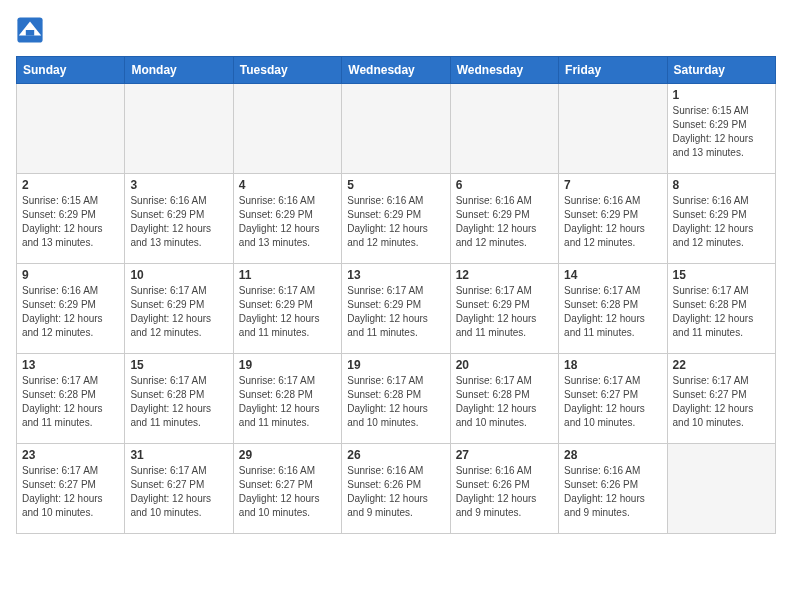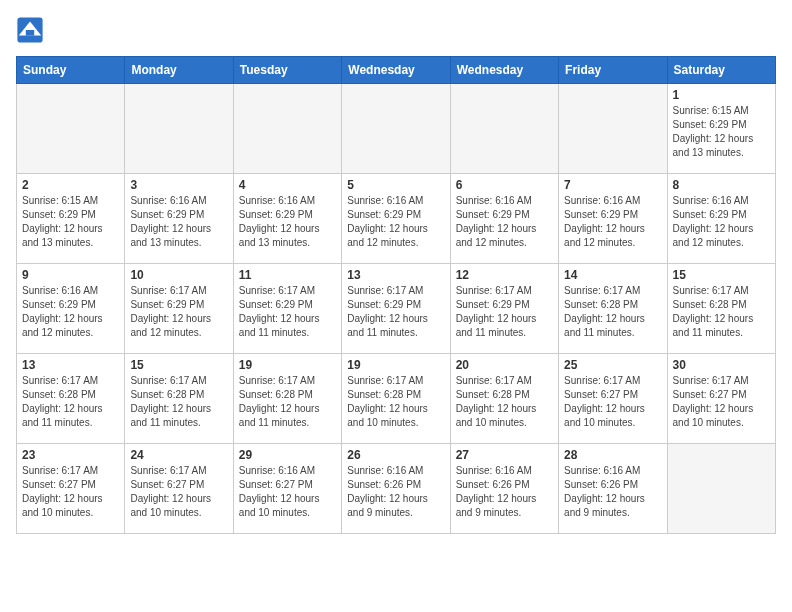--- a/index.html
+++ b/index.html
@@ -267,44 +267,44 @@
 and 10 minutes.</div>
         </td>
         <td>
           <span class="day-num">20</span>
           <div class="day-info" style="white-space: pre-line;">Sunrise: 6:17 AM
 Sunset: 6:28 PM
 Daylight: 12 hours
 and 10 minutes.</div>
         </td>
         <td>
-          <span class="day-num">25</span>
-          <div class="day-info" style="white-space: pre-line;">Sunrise: 6:17 AM
-Sunset: 6:27 PM
-Daylight: 12 hours
-and 10 minutes.</div>
-        </td>
-        <td>
-          <span class="day-num">30</span>
+          <span class="day-num">18</span>
+          <div class="day-info" style="white-space: pre-line;">Sunrise: 6:17 AM
+Sunset: 6:27 PM
+Daylight: 12 hours
+and 10 minutes.</div>
+        </td>
+        <td>
+          <span class="day-num">22</span>
           <div class="day-info" style="white-space: pre-line;">Sunrise: 6:17 AM
 Sunset: 6:27 PM
 Daylight: 12 hours
 and 10 minutes.</div>
         </td>
       </tr>
       <tr>
         <td>
           <span class="day-num">23</span>
           <div class="day-info" style="white-space: pre-line;">Sunrise: 6:17 AM
 Sunset: 6:27 PM
 Daylight: 12 hours
 and 10 minutes.</div>
         </td>
         <td>
-          <span class="day-num">24</span>
+          <span class="day-num">31</span>
           <div class="day-info" style="white-space: pre-line;">Sunrise: 6:17 AM
 Sunset: 6:27 PM
 Daylight: 12 hours
 and 10 minutes.</div>
         </td>
         <td>
           <span class="day-num">29</span>
           <div class="day-info" style="white-space: pre-line;">Sunrise: 6:16 AM
 Sunset: 6:27 PM
 Daylight: 12 hours

